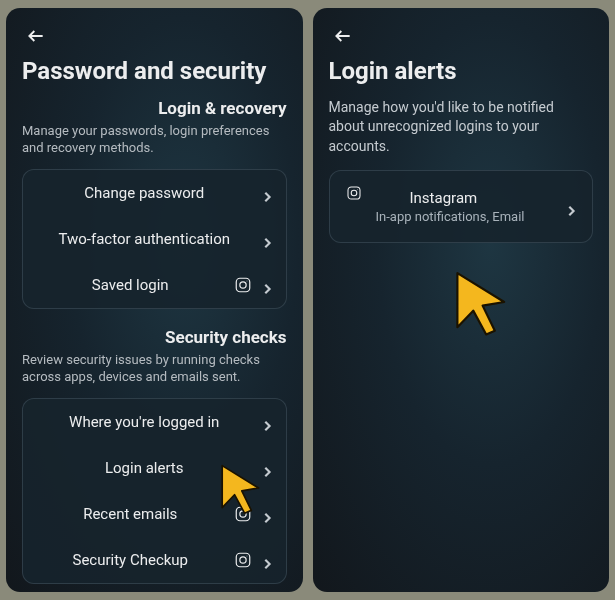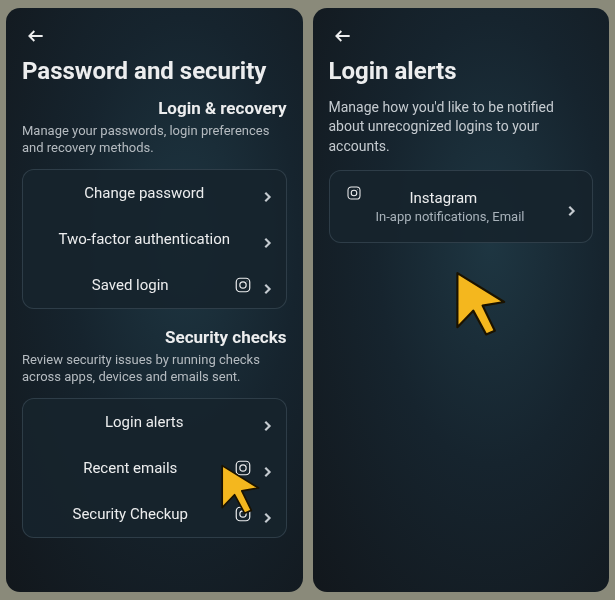--- a/index.html
+++ b/index.html
@@ -153,20 +153,26 @@
       <span class="chevron"><svg viewBox="0 0 10 14">
             <path d="M3 2l5 5-5 5"></path>
           </svg></span>
     </div>
   </div>
 
   <h2 class="section">Security checks</h2>
   <p class="desc">Review security issues by running checks across apps, devices and emails sent.</p>
   <div class="card">
     <div class="row">
+      <span class="label">Where you're logged in</span>
+      <span class="chevron"><svg viewBox="0 0 10 14">
+            <path d="M3 2l5 5-5 5"></path>
+          </svg></span>
+    </div>
+    <div class="row">
       <span class="label">Login alerts</span>
       <span class="chevron"><svg viewBox="0 0 10 14">
             <path d="M3 2l5 5-5 5"></path>
           </svg></span>
     </div>
     <div class="row">
       <span class="label">Recent emails</span>
       <span class="ig-icon">
           <svg viewBox="0 0 24 24">
             <rect x="3" y="3" width="18" height="18" rx="5"></rect>

